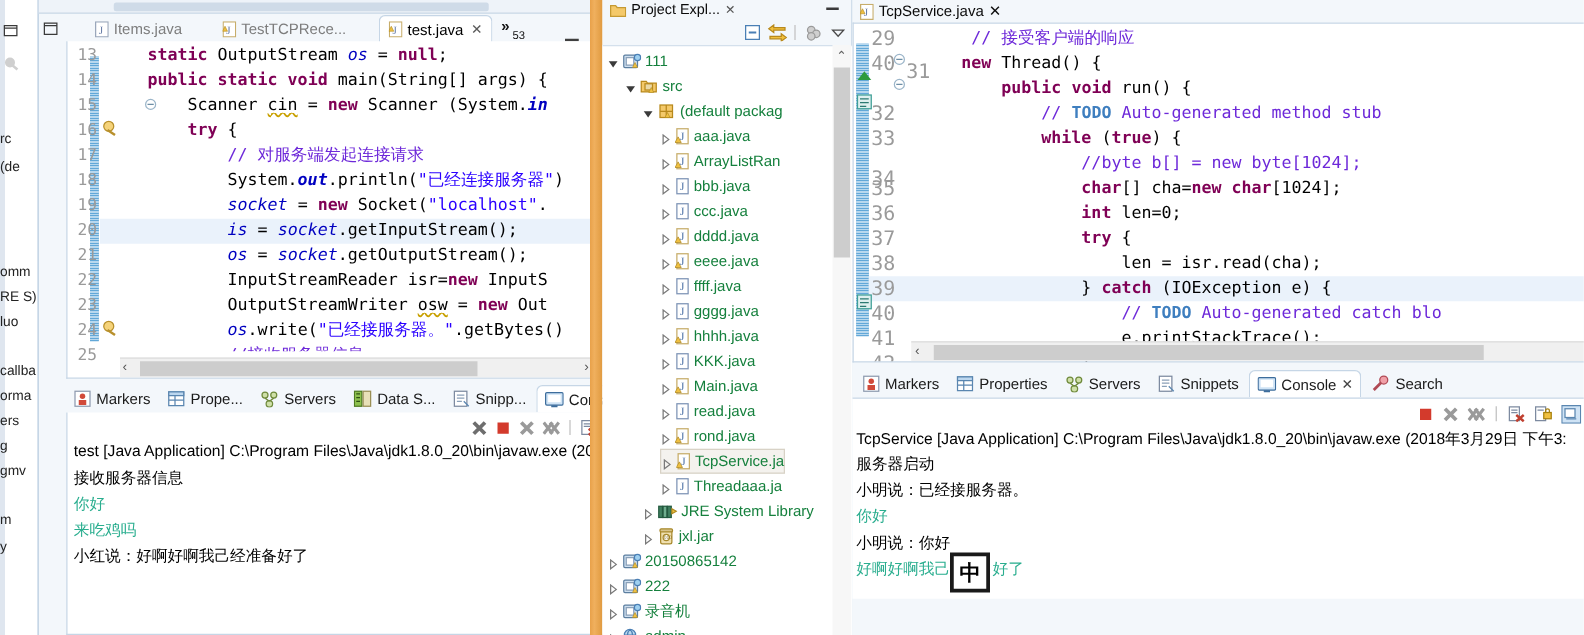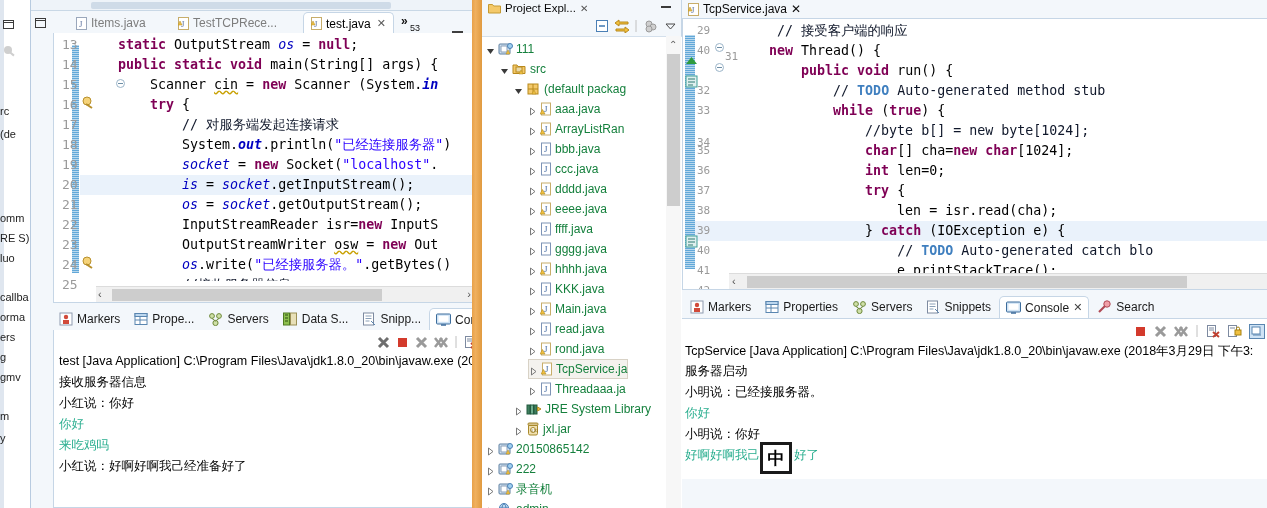--- a/index.html
+++ b/index.html
@@ -91,21 +91,21 @@
   }
   .cl { position:absolute; left:0; height:20px; line-height:20px; white-space:pre; }
   .hlrow {
     position:absolute; left:26px; width:394px; height:20px;
     background:#eaf2fb;
   }
   .kw { color:#7f0055; font-weight:bold; }
   .fld { color:#0000c0; font-style:italic; }
   .fldb { color:#0000c0; font-style:italic; font-weight:bold;}
   .str { color:#2a00ff; }
-  .cmt { color:#0f172a; }
+  .cmt { color:#6d28d9; }
   .todo { color:#3f7fbf; font-weight:bold;}
   .plain { color:#000; }
   .sqg { text-decoration: underline; text-decoration-style: wavy; text-decoration-color:#c8a000; }
   .warnmark {
     position:absolute; left:2px; width:14px; height:14px;
   }
   .foldmark {
     position:absolute; width:9px; height:9px; border:1px solid #9bb5c9;
     border-radius:50%; background:#fff;
   }
@@ -195,21 +195,21 @@
   .r-tabrow { position:absolute; left:0; top:0; height:18px; }
   .r-tab {
     position:absolute; left:0; top:0; height:18px; display:flex; align-items:center; gap:4px;
     padding:0 6px; font-size:12px; color:#0a0a0a; white-space:nowrap;
   }
   .r-edit-wrap {
     position:absolute; left:0; top:18px; width:585px; height:272px;
     background:#ffffff; border:1px solid #c6d6e6; border-right:none; overflow:hidden;
   }
   .r-gutter { position:absolute; left:0; top:0; width:46px; height:250px; color:#9a9a9a;
-    font-family:"DejaVu Sans Mono", monospace; font-size:11px; }
+    font-family:"DejaVu Sans Mono", monospace; font-size:16px; }
   .r-changebar { position:absolute; left:2px; top:16px; width:10px; height:234px;
     background: repeating-linear-gradient(0deg,#62a8d8 0 1px, #b8d8ee 1px 2px), #8dc0e2;}
   .r-code {
     position:absolute; left:46px; top:0; width:539px; height:250px;
     font-family:"DejaVu Sans Mono", monospace; font-size:13.3px; white-space:pre;
   }
   .r-hl { position:absolute; left:12px; width:573px; height:20px; background:#eaf2fb;}
   .r-hscroll {
     position:absolute; left:46px; bottom:0; width:539px; height:16px; background:#f0f0f0;
     border-top:1px solid #dcdcdc;
@@ -466,21 +466,20 @@
           <span class="ic">
               <svg width="14" height="14" viewBox="0 0 14 14">
                 <rect x="3" y="6" width="8" height="6" fill="#f0c040" stroke="#a8820f"></rect>
                 <path d="M5 6 V4 a2 2 0 0 1 4 0 V6" fill="none" stroke="#a8820f"></path>
               </svg>
             </span>
         </div>
         <div class="cons-launch">test [Java Application] C:\Program Files\Java\jdk1.8.0_20\bin\javaw.exe (201</div>
         <div class="cons-out" id="L-out">
             <div class="cons-line c-black"><span>接收服务器信息</span></div>
-            <div class="cons-line c-black"><span>小红说：你好</span></div>
             <div class="cons-line c-green"><span>你好</span></div>
             <div class="cons-line c-green"><span>来吃鸡吗</span></div>
             <div class="cons-line c-black"><span>小红说：好啊好啊我己经准备好了</span></div>
           </div>
       </div>
     </div>
   </div>
 
   <div class="orange-div"></div>
 

